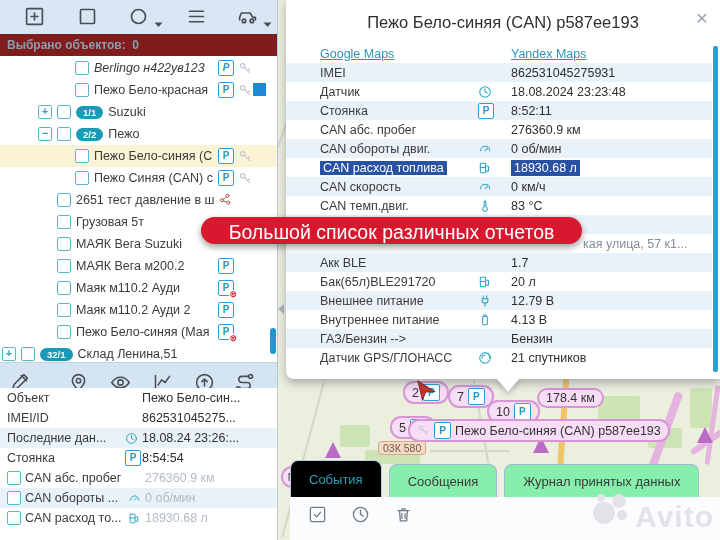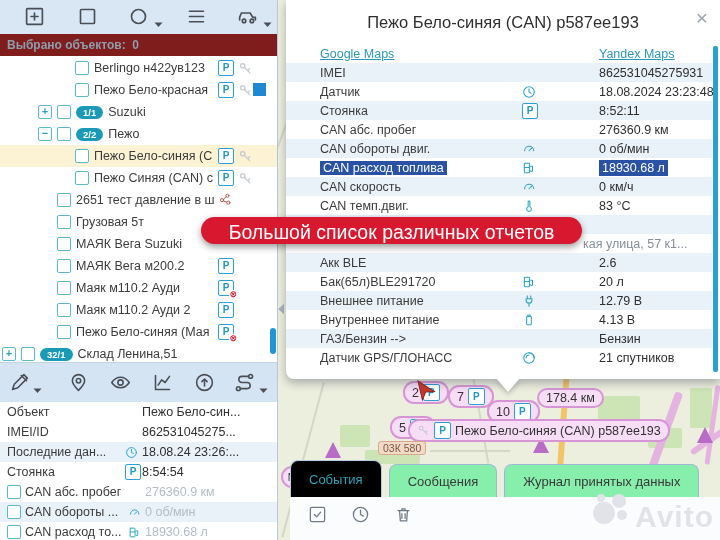--- a/index.html
+++ b/index.html
@@ -28,36 +28,36 @@
   .badge{background:#1a9ab6;color:#fff;font-size:9.5px;font-weight:bold;border-radius:8px;
     padding:1px 7px;margin-right:5px;flex:0 0 auto;}
   .icon-cluster{position:absolute;left:218px;top:3px;display:flex;gap:4px;align-items:center;}
   .picon{width:14px;height:14px;border:1.5px solid #2d9fd8;border-radius:2px;background:#fff;color:#2198c6;
     font-size:10px;font-weight:bold;text-align:center;line-height:14px;position:relative;flex:0 0 auto;}
   .picon .px{position:absolute;right:-4px;bottom:-4px;color:#d8182e;font-size:9px;line-height:9px;background:#fff;border-radius:50%;}
   .bluesq{position:absolute;left:253px;top:4px;width:13px;height:13px;background:#1e88d2;}
   #tree-scroll{position:absolute;left:270px;top:328px;width:6px;height:26px;background:#2196d4;border-radius:3px;}
   #obj-toolbar{position:absolute;left:0;top:362px;width:277px;height:40px;background:#d5e4f3;border-top:1px solid #c2d3e4;}
   #obj-toolbar span{position:absolute;top:9px;}
-  #props{position:absolute;left:0;top:402px;width:277px;height:138px;background:#fff;font-size:12.5px;}
+  #props{position:absolute;left:0;top:388px;width:277px;height:138px;background:#fff;font-size:12.5px;}
   .prow{height:20px;display:flex;align-items:center;color:#3b3b3b;white-space:nowrap;padding-left:7px;}
   .prow.stripe{background:#e9f1f9;}
   .prow .plabel{width:118px;overflow:hidden;flex:0 0 auto;}
   .prow .plabel.shift{width:103px;}
   .prow .pic{width:17px;flex:0 0 auto;display:flex;align-items:center;}
   .prow .pval{color:#2f2f2f;}
   .prow .pval.muted{color:#b3bcc6;}
   
   #popup{left:286px;top:0;width:434px;height:379px;background:#fff;z-index:10;
     border-radius:0 0 0 8px;box-shadow:0 4px 10px rgba(40,50,70,.35);}
   #popup-title{position:absolute;left:0;top:0;width:100%;height:44px;text-align:center;
     font-size:16.5px;color:#2e2e2e;line-height:44px;}
   #popup-close{position:absolute;right:12px;top:6px;font-size:21px;color:#9aa2ab;cursor:pointer;}
   #popup-rows{position:absolute;left:0;top:44px;width:426px;}
-  .grow{height:19px;display:flex;align-items:center;font-size:12.5px;color:#3b3b3b;white-space:nowrap;padding-left:34px;gap:44px;}
+  .grow{height:19px;display:flex;align-items:center;font-size:12.5px;color:#3b3b3b;white-space:nowrap;padding-left:34px;}
   .grow.stripe{background:#e9f1f9;}
   .grow .glabel{width:158px;overflow:hidden;flex:0 0 auto;}
   .grow .gic{width:33px;flex:0 0 auto;display:flex;align-items:center;}
   .grow .gval{color:#2f2f2f;}
   .grow .sel{background:#2952a4;color:#fff;padding:1px 3px;}
   .glink{color:#2a96b8;text-decoration:underline;cursor:pointer;}
   .gval-partial{position:absolute;left:297px;color:#868e98;}
   #popup-scroll{position:absolute;right:2px;top:46px;width:5px;height:326px;background:#2aa0cc;border-radius:2px;}
   #popup-tail{left:496px;top:378px;width:0;height:0;border-left:12px solid transparent;
     border-right:12px solid transparent;border-top:14px solid #fff;z-index:11;
@@ -139,21 +139,21 @@
           </svg></span>
         <span style="position: absolute; top: 14px; left: 263px; cursor: pointer;"><svg width="9" height="6" viewBox="0 0 9 6">
             <path d="M0.5 0.5l4 4.5 4-4.5z" fill="#4a4f55"></path>
           </svg></span>
       </div>
     <div id="selected-bar">
       <span>Выбрано объектов:</span>&nbsp;
       <span>0</span>
     </div>
     <div id="tree" style="padding-top: 1px;">
-        <div class="trow" style="padding-left: 75px;">
+        <div class="trow" style="padding-left: 75px; font-style: italic;">
           <span class="cb"></span>
           <span>Berlingo н422ув123</span>
           <span class="icon-cluster">
             <span class="picon">P</span>
             <span style="display: inline-flex;">
               <svg width="15" height="15" viewBox="0 0 24 24" fill="none" stroke="#c6cad1" stroke-width="2" stroke-linecap="round" stroke-linejoin="round">
                 <circle cx="7.5" cy="7.5" r="3.5"></circle>
                 <path d="M10.5 10.5l8.5 8.5M15.5 15.5l3-3"></path>
               </svg>
             </span>
@@ -457,21 +457,21 @@
           <span class="gval"><span></span></span>
         </div>
         <div class="grow" style="position: relative;">
           <span class="glabel"><span></span></span>
           <span class="gic"></span>
           <span class="gval-partial">кая улица, 57 к1...</span>
         </div>
         <div class="grow stripe">
           <span class="glabel"><span>Акк BLE</span></span>
           <span class="gic"></span>
-          <span class="gval"><span>2.6</span></span>
+          <span class="gval"><span>1.7</span></span>
         </div>
         <div class="grow">
           <span class="glabel"><span>Бак(65л)BLE291720</span></span>
           <span class="gic">
             <span style="display: inline-flex;">
               <svg width="14" height="14" viewBox="0 0 24 24" fill="none" stroke="#2aa3c6" stroke-width="1.8" stroke-linecap="round" stroke-linejoin="round">
                 <rect x="4" y="4" width="9" height="16" rx="1"></rect>
                 <path d="M4 11h9M15 9h3v7.5a1.5 1.5 0 0 1-3 0"></path>
               </svg>
             </span>

